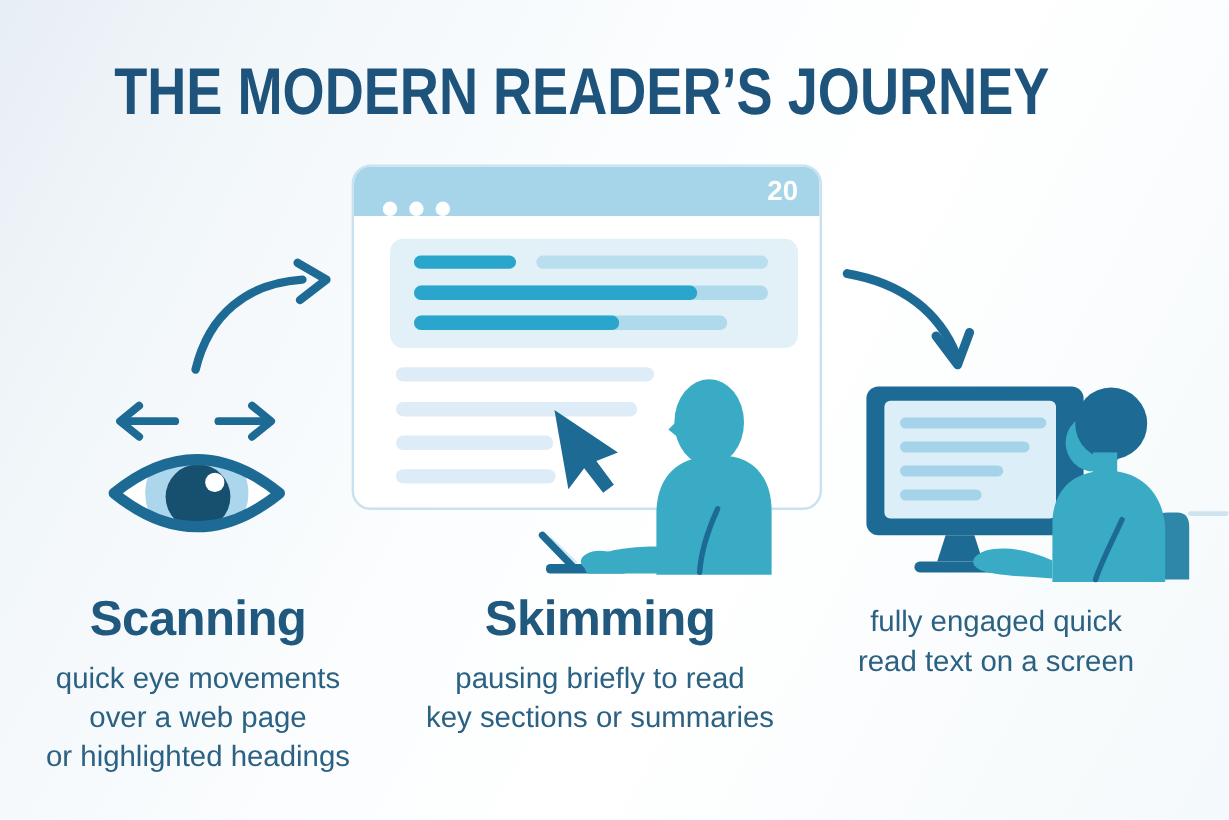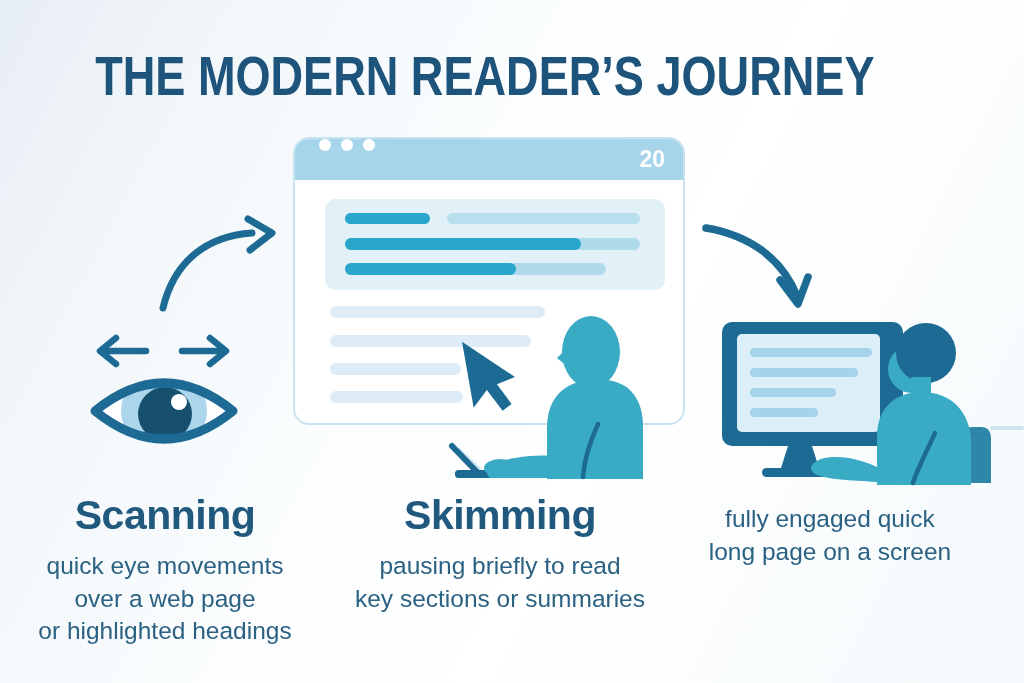--- a/index.html
+++ b/index.html
@@ -15,21 +15,21 @@
     transform:scaleX(0.82);transform-origin:484px 0;white-space:nowrap;
   }
   
   .window{
     position:absolute;left:293px;top:137px;width:392px;height:288px;
     background:#ffffff;border:2px solid #c9e2f0;border-radius:16px;box-sizing:border-box;
     overflow:hidden;
   }
   .winheader{
     position:absolute;left:0;top:0;right:0;height:41px;background:#a6d4e8;
-    display:flex;align-items:flex-start;padding-left:24px;gap:10px;
+    display:flex;align-items:flex-end;padding-left:24px;gap:10px;
   }
   .dot{width:12px;height:12px;border-radius:50%;background:#ffffff;}
   .badge{
     position:absolute;right:18px;top:7px;color:#ffffff;font-size:23px;font-weight:bold;
   }
   .panel{
     position:absolute;left:30px;top:60px;width:340px;height:91px;background:#e2f0f8;border-radius:11px;
   }
   .bar{position:absolute;border-radius:7px;}
   .pale{position:absolute;background:#ddecf7;height:12px;border-radius:6px;left:35px;}
@@ -156,16 +156,16 @@
 
   <div class="stage" style="left:5px">
     <h2>Scanning</h2>
     <p><span>quick eye movements</span><br>
        <span>over a web page</span><br>
        <span>or highlighted headings</span></p>
   </div>
 
   <div class="stage" style="left:670px">
     <p><span>fully engaged quick</span><br>
-       <span>long page on a screen</span></p>
+       <span>read text on a screen</span></p>
   </div>
 
 </div>
 
 </body></html>

